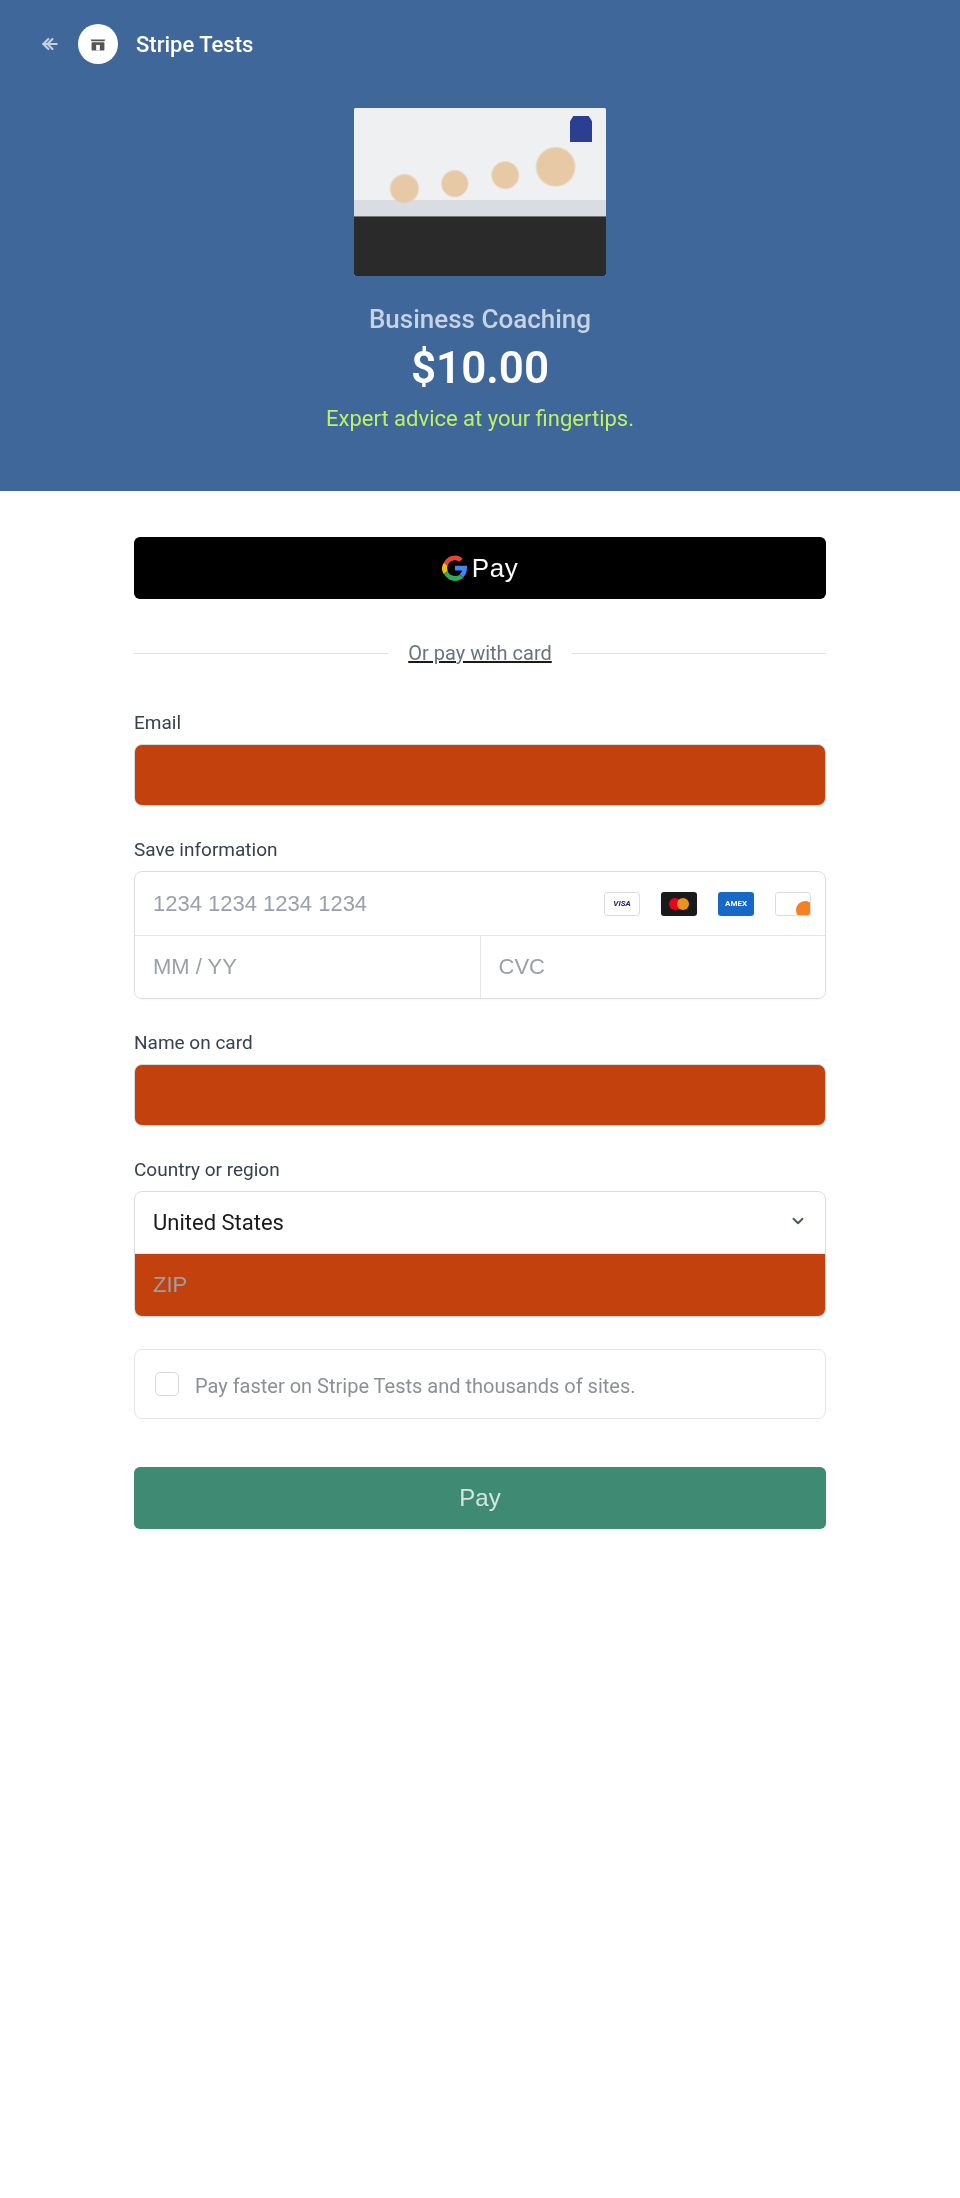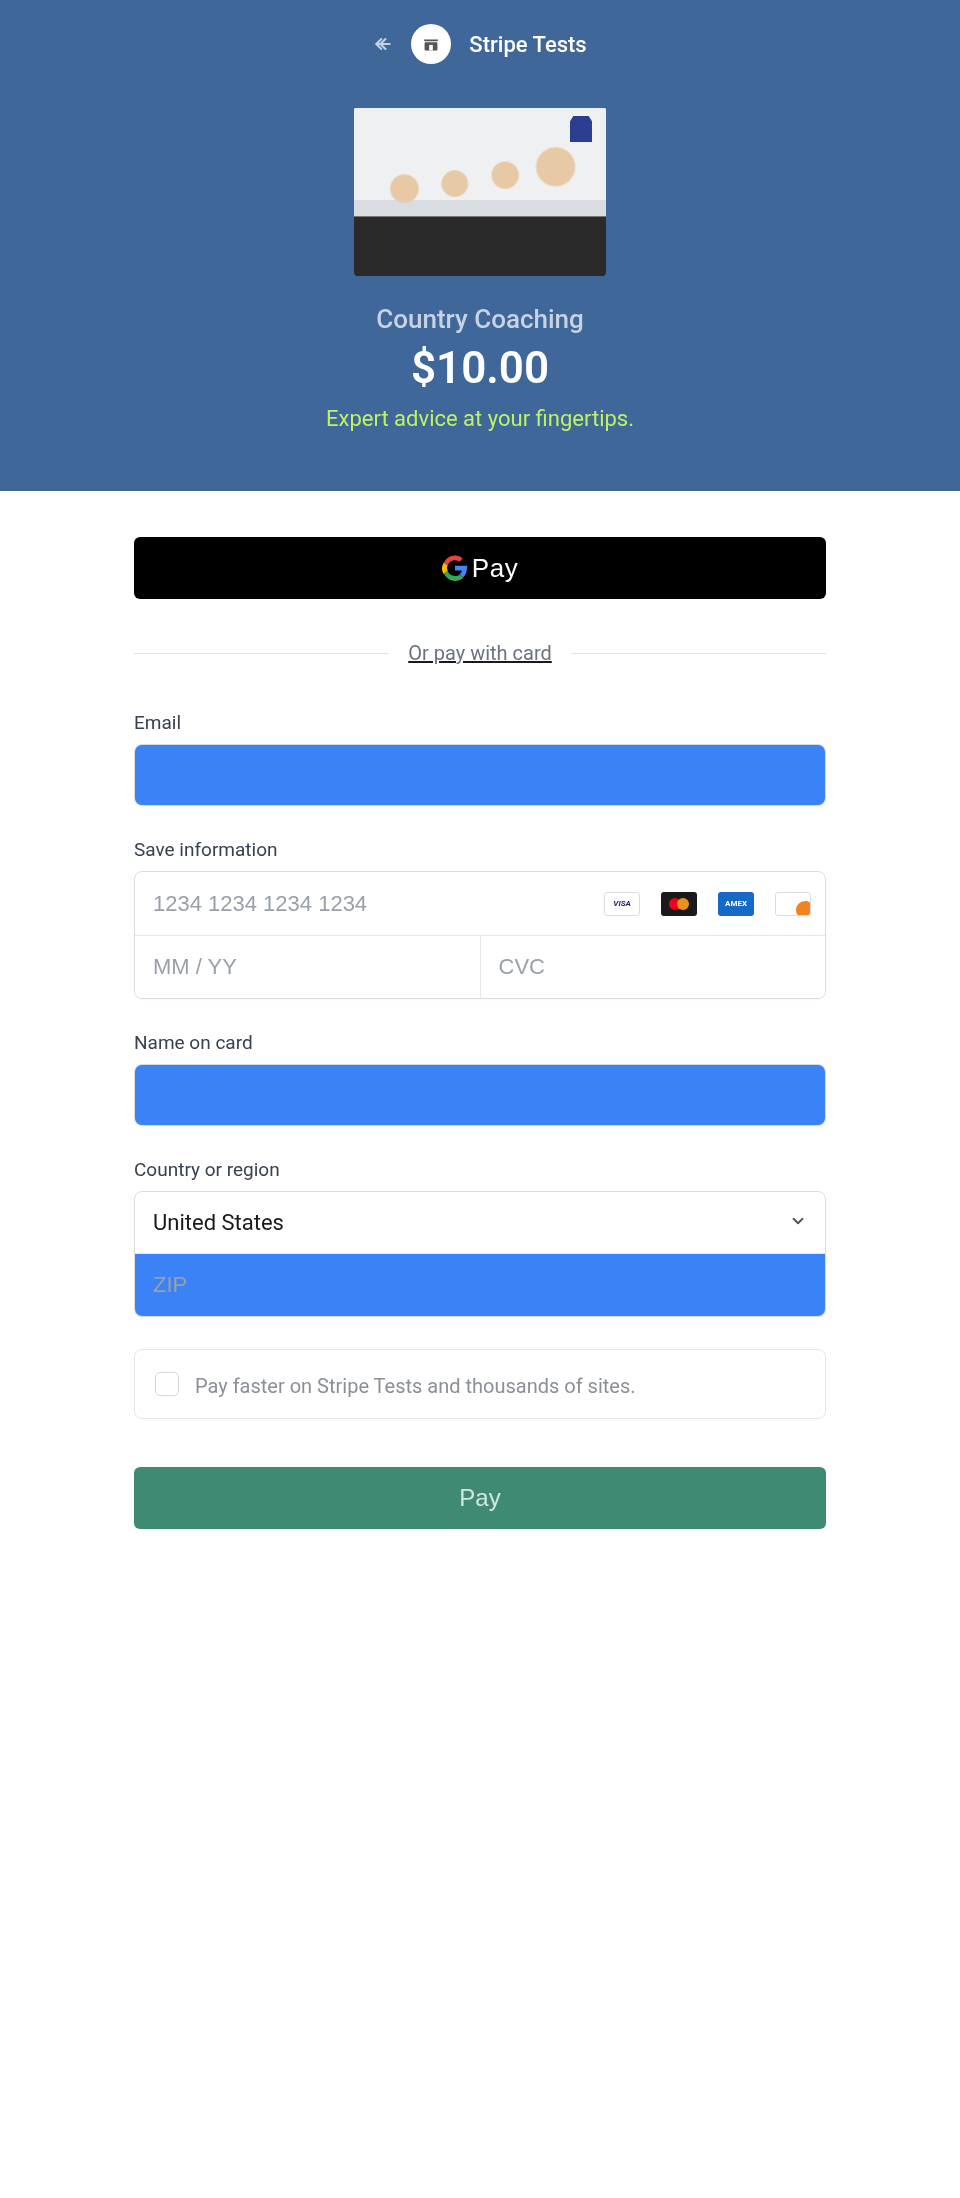--- a/index.html
+++ b/index.html
@@ -11,21 +11,20 @@
   }
   .top {
     background: #3f6799;
     padding-bottom: 60px;
   }
   .topbar {
     display: flex;
     align-items: center;
     gap: 18px;
     padding: 24px 40px;
-    justify-content: center;
   }
   .back-arrow {
     width: 20px; height: 20px;
     color: #c6d2e2;
     display: flex; align-items: center; justify-content: center;
   }
   .merchant-logo {
     width: 40px; height: 40px;
     background: #fff;
     border-radius: 50%;
@@ -116,21 +115,21 @@
     margin-bottom: 10px;
   }
   .input, .select, .zip-input {
     width: 100%;
     height: 62px;
     border: 1px solid #d9dde2;
     border-radius: 8px;
     font-size: 22px;
     padding: 0 18px;
     color: #1a1a1a;
-    background: #3b82f6;
+    background: #c2410c;
     box-shadow: 0 1px 2px rgba(0,0,0,0.03);
   }
   .input::placeholder, .zip-input::placeholder { color: #9aa0a9; }
 
   .card-box {
     border: 1px solid #d9dde2;
     border-radius: 8px;
     overflow: hidden;
     box-shadow: 0 1px 2px rgba(0,0,0,0.03);
   }
@@ -250,21 +249,21 @@
           <path fill="#555" d="M4 7h16l-1 2H5z"></path>
           <rect x="5" y="10" width="14" height="9" rx="1" fill="#555"></rect>
           <rect x="10" y="13" width="4" height="6" fill="#fff"></rect>
         </svg>
     </span>
     <span class="merchant-name">Stripe Tests</span>
   </div>
 
   <div class="product">
     <div class="product-image"></div>
-    <div class="product-title">Country Coaching</div>
+    <div class="product-title">Business Coaching</div>
     <div class="product-price">$10.00</div>
     <div class="product-desc">Expert advice at your fingertips.</div>
   </div>
 </div>
 
 <div class="main">
 
   <button class="gpay-btn">
     <span class="gpay-g">
       <svg viewBox="0 0 48 48" width="26" height="26">

